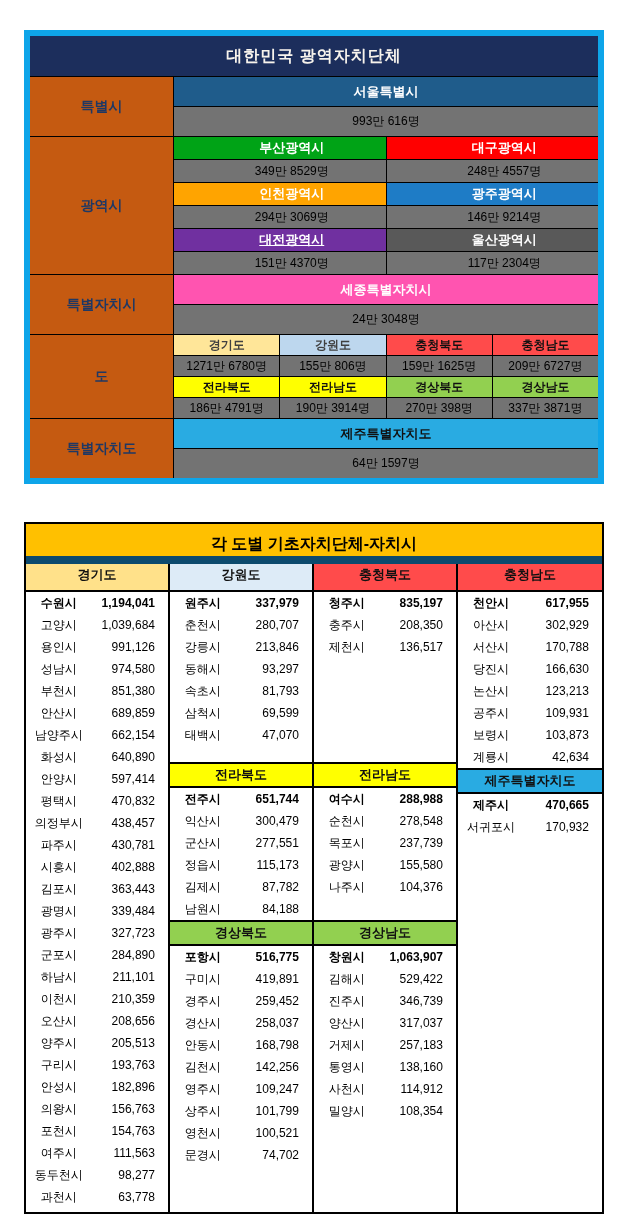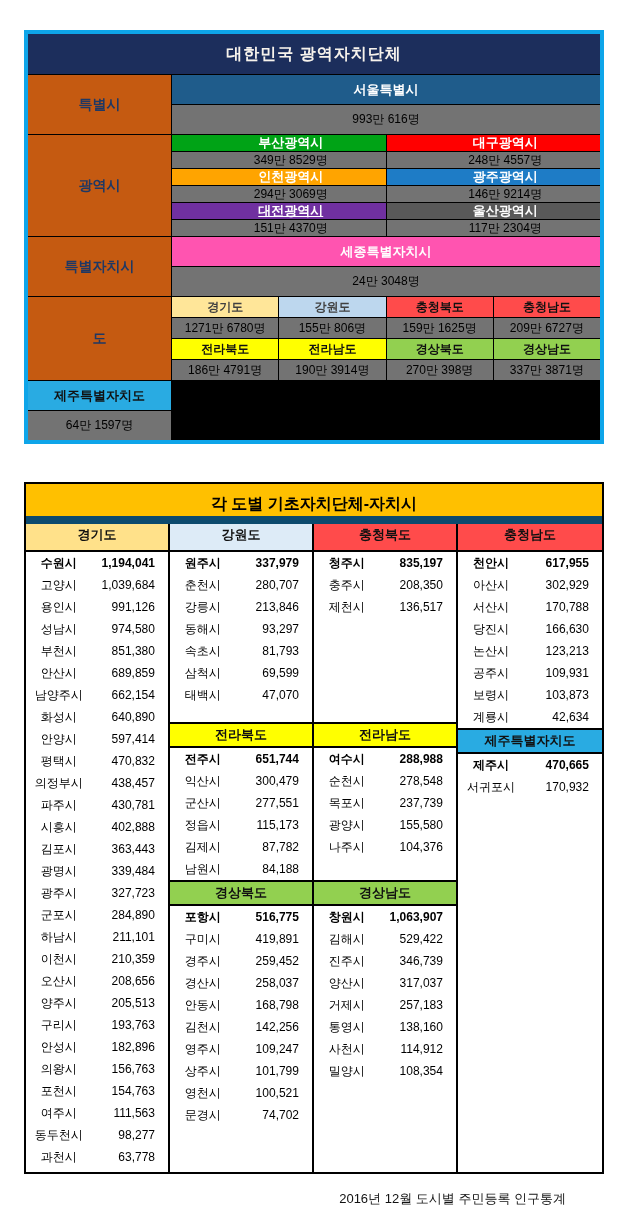--- a/index.html
+++ b/index.html
@@ -7,21 +7,21 @@
   body {
     width:628px; min-height:1214px;
     font-family:"Liberation Sans","DejaVu Sans",sans-serif;
     color:#000;
   }
   .page { padding:30px 24px 20px 24px; }
 
   
   .metro-table {
     width:580px; background:#000;
-    border:4px solid #0ea5e9;
+    border:6px solid #0ea5e9;
   }
   .metro-title {
     background:#1C2E5C; color:#F7F3EC;
     height:40px; line-height:40px;
     text-align:center; font-weight:bold; font-size:16px;
     letter-spacing:1px;
   }
   .metro-sections { display:flex; flex-direction:column; gap:1px; margin-top:1px; }
   .metro-section { display:grid; grid-template-columns:143px 1fr; gap:1px; }
   .metro-label {
@@ -34,21 +34,21 @@
   .metro-cell { display:flex; flex-direction:column; gap:1px; }
   .metro-name {
     text-align:center; font-size:13px; font-weight:bold;
     display:flex; align-items:center; justify-content:center;
   }
   .metro-pop {
     background:#737373; text-align:center; font-size:12px;
     display:flex; align-items:center; justify-content:center;
   }
   .c1 .metro-name, .c1 .metro-pop { height:29px; }
-  .c2 .metro-name, .c2 .metro-pop { height:16px;padding-left:24px; }
+  .c2 .metro-name, .c2 .metro-pop { height:22px;padding-left:24px; }
   .c4 .metro-name, .c4 .metro-pop { height:20px; font-size:12px; }
 
   
   .city-table {
     width:580px; margin-top:38px;
     border:2px solid #000; background:#fff;
   }
   .city-title {
     background:#FFC000; color:#000;
     height:40px; line-height:40px;
@@ -185,20 +185,21 @@
                 <div class="metro-pop">270만 398명</div>
               </div>
               <div class="metro-cell">
                 <div class="metro-name" style="background: rgb(146, 208, 80); color: rgb(17, 17, 17);">경상남도</div>
                 <div class="metro-pop">337만 3871명</div>
               </div>
             </div>
           </div>
         </div>
         <div class="metro-section c1">
+          <div class="metro-label">특별자치도</div>
           <div class="metro-content">
             <div class="metro-subrow" style="grid-template-columns: repeat(1, 1fr);">
               <div class="metro-cell">
                 <div class="metro-name" style="background: rgb(41, 171, 226); color: rgb(17, 17, 17);">제주특별자치도</div>
                 <div class="metro-pop">64만 1597명</div>
               </div>
             </div>
           </div>
         </div>
       </div>

